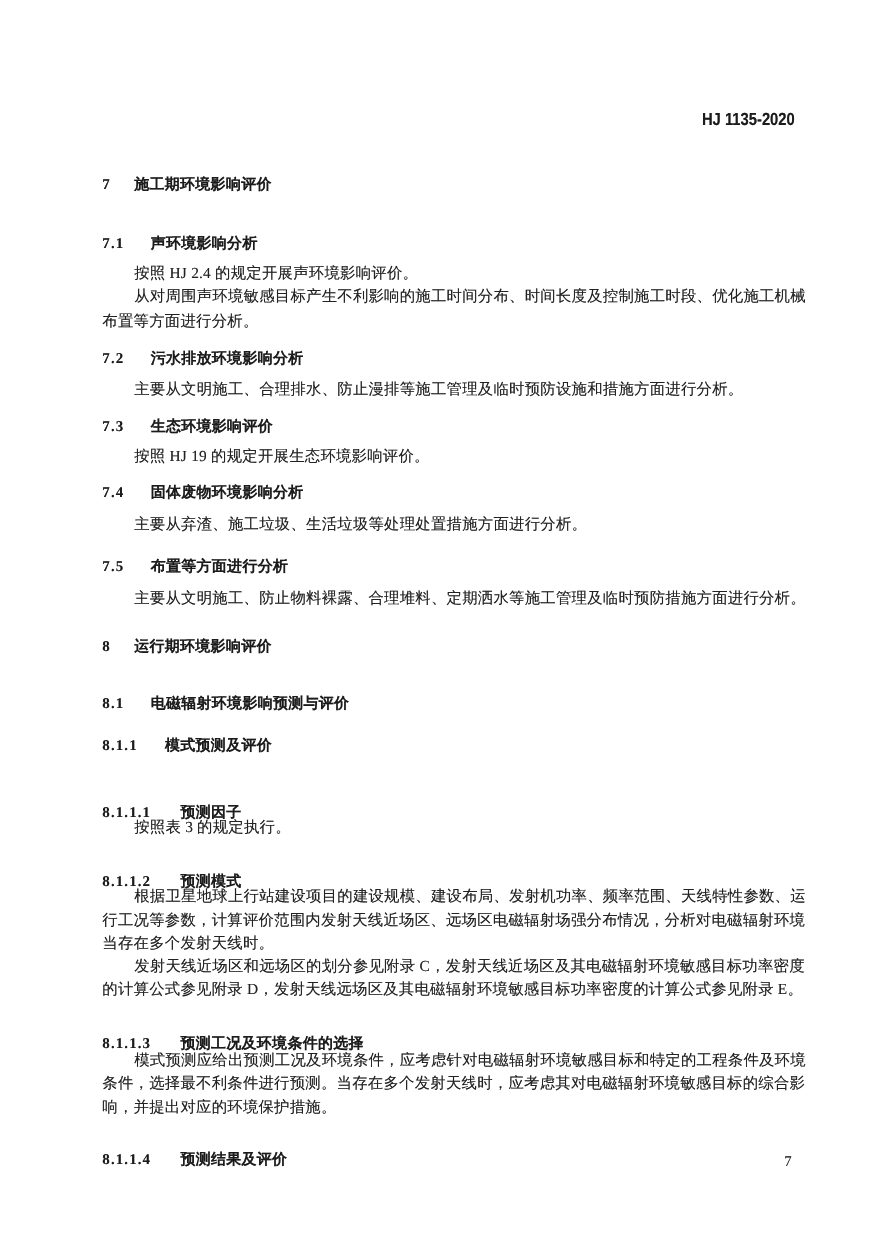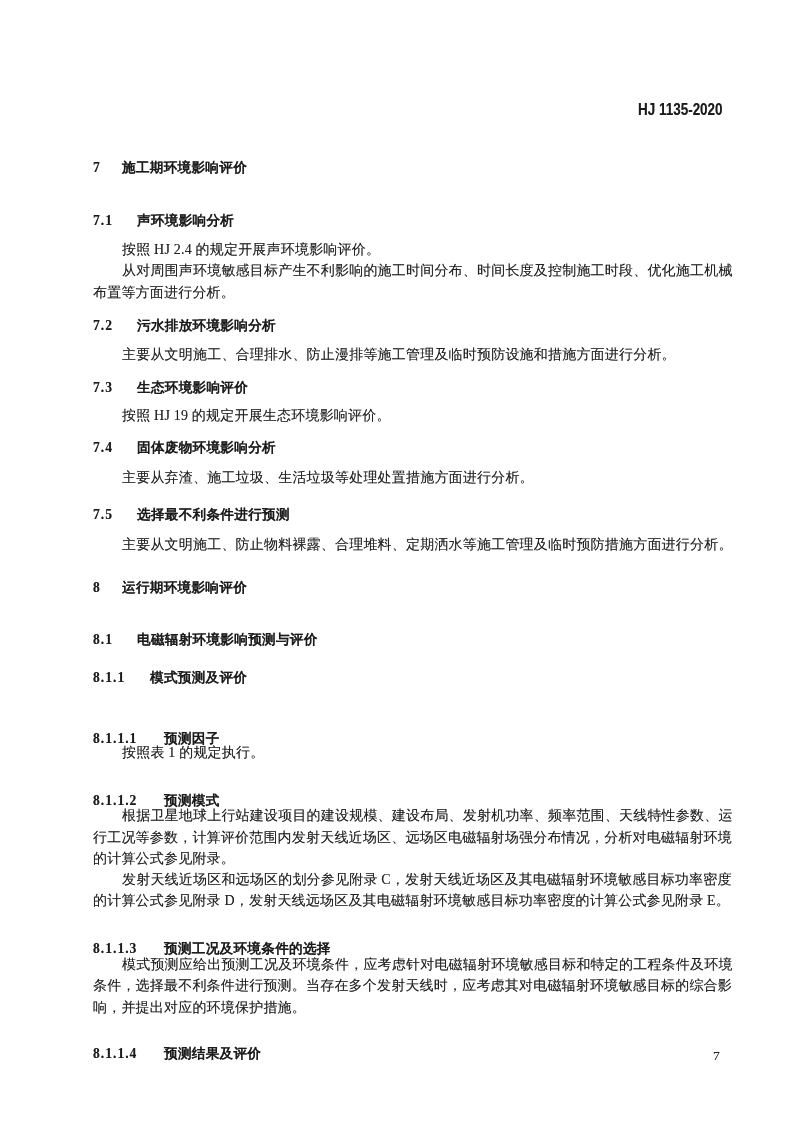--- a/index.html
+++ b/index.html
@@ -70,39 +70,39 @@
   <div class="ln ind" style="top:331px">主要从文明施工、合理排水、防止漫排等施工管理及临时预防设施和措施方面进行分析。</div>
 
   <div class="hd l2" style="top:364px"><span class="num">7.3</span><span class="ttl">生态环境影响评价</span></div>
 
   <div class="ln ind" style="top:392px">按照 HJ 19 的规定开展生态环境影响评价。</div>
 
   <div class="hd l2" style="top:424px"><span class="num">7.4</span><span class="ttl">固体废物环境影响分析</span></div>
 
   <div class="ln ind" style="top:454px">主要从弃渣、施工垃圾、生活垃圾等处理处置措施方面进行分析。</div>
 
-  <div class="hd l2" style="top:491px"><span class="num">7.5</span><span class="ttl">选择最不利条件进行预测</span></div>
+  <div class="hd l2" style="top:491px"><span class="num">7.5</span><span class="ttl">布置等方面进行分析</span></div>
 
   <div class="ln ind" style="top:521px">主要从文明施工、防止物料裸露、合理堆料、定期洒水等施工管理及临时预防措施方面进行分析。</div>
 
   <div class="hd l1" style="top:564px"><span class="num">8</span><span class="ttl">运行期环境影响评价</span></div>
 
   <div class="hd l2" style="top:616px"><span class="num">8.1</span><span class="ttl">电磁辐射环境影响预测与评价</span></div>
 
   <div class="hd l3" style="top:654px"><span class="num">8.1.1</span><span class="ttl">模式预测及评价</span></div>
 
   <div class="hd l4" style="top:699px"><span class="num">8.1.1.1</span><span class="ttl">预测因子</span></div>
 
-  <div class="ln ind" style="top:729px">按照表 1 的规定执行。</div>
+  <div class="ln ind" style="top:729px">按照表 3 的规定执行。</div>
 
   <div class="hd l4" style="top:761px"><span class="num">8.1.1.2</span><span class="ttl">预测模式</span></div>
 
   <div class="ln ind" style="top:792px">根据卫星地球上行站建设项目的建设规模、建设布局、发射机功率、频率范围、天线特性参数、运</div>
   <div class="ln" style="top:814px">行工况等参数，计算评价范围内发射天线近场区、远场区电磁辐射场强分布情况，分析对电磁辐射环境</div>
-  <div class="ln" style="top:835px">的计算公式参见附录。</div>
+  <div class="ln" style="top:835px">当存在多个发射天线时。</div>
   <div class="ln" style="top:877px">的计算公式参见附录 D，发射天线远场区及其电磁辐射环境敏感目标功率密度的计算公式参见附录 E。</div>
   <div class="ln ind" style="top:856px">发射天线近场区和远场区的划分参见附录 C，发射天线近场区及其电磁辐射环境敏感目标功率密度</div>
 
   <div class="hd l4" style="top:909px"><span class="num">8.1.1.3</span><span class="ttl">预测工况及环境条件的选择</span></div>
 
   <div class="ln ind" style="top:941px">模式预测应给出预测工况及环境条件，应考虑针对电磁辐射环境敏感目标和特定的工程条件及环境</div>
   <div class="ln" style="top:962px">条件，选择最不利条件进行预测。当存在多个发射天线时，应考虑其对电磁辐射环境敏感目标的综合影</div>
   <div class="ln" style="top:984px">响，并提出对应的环境保护措施。</div>
 
   <div class="hd l4" style="top:1014px"><span class="num">8.1.1.4</span><span class="ttl">预测结果及评价</span></div>

